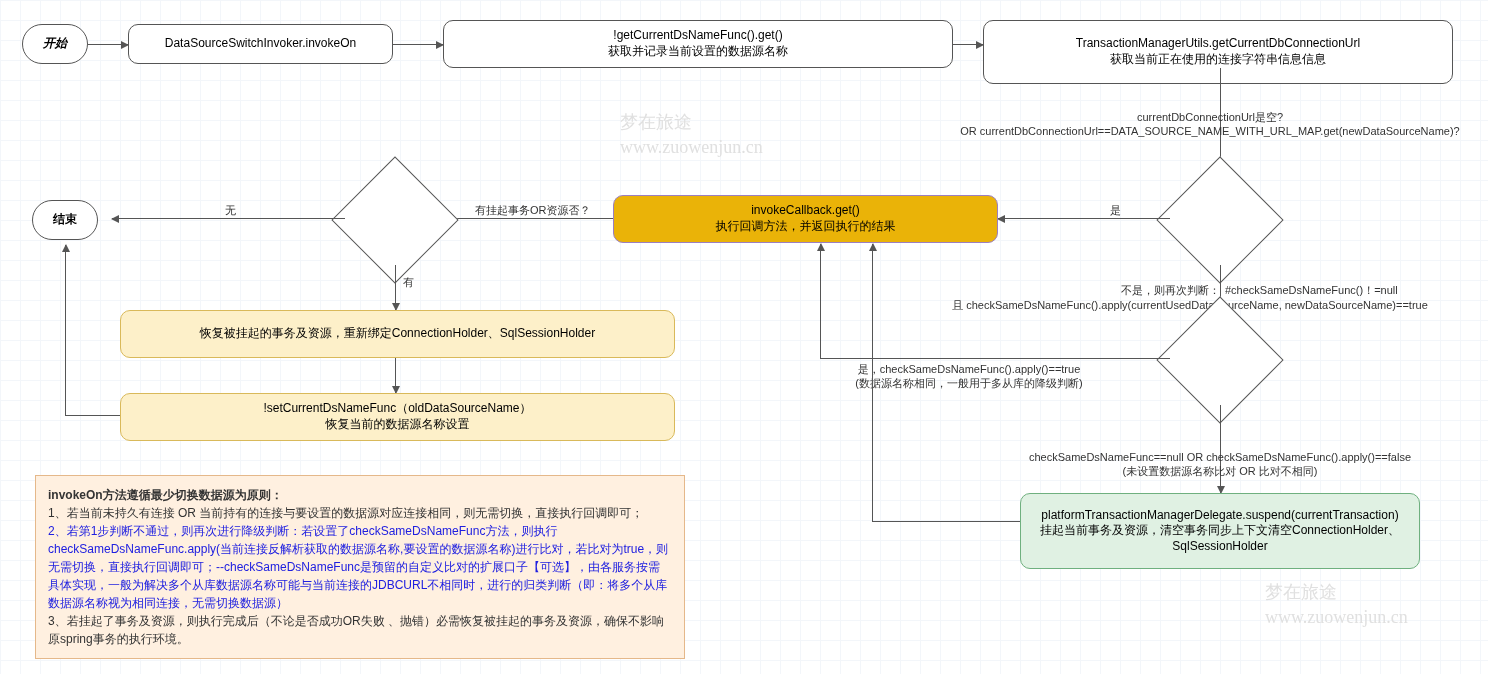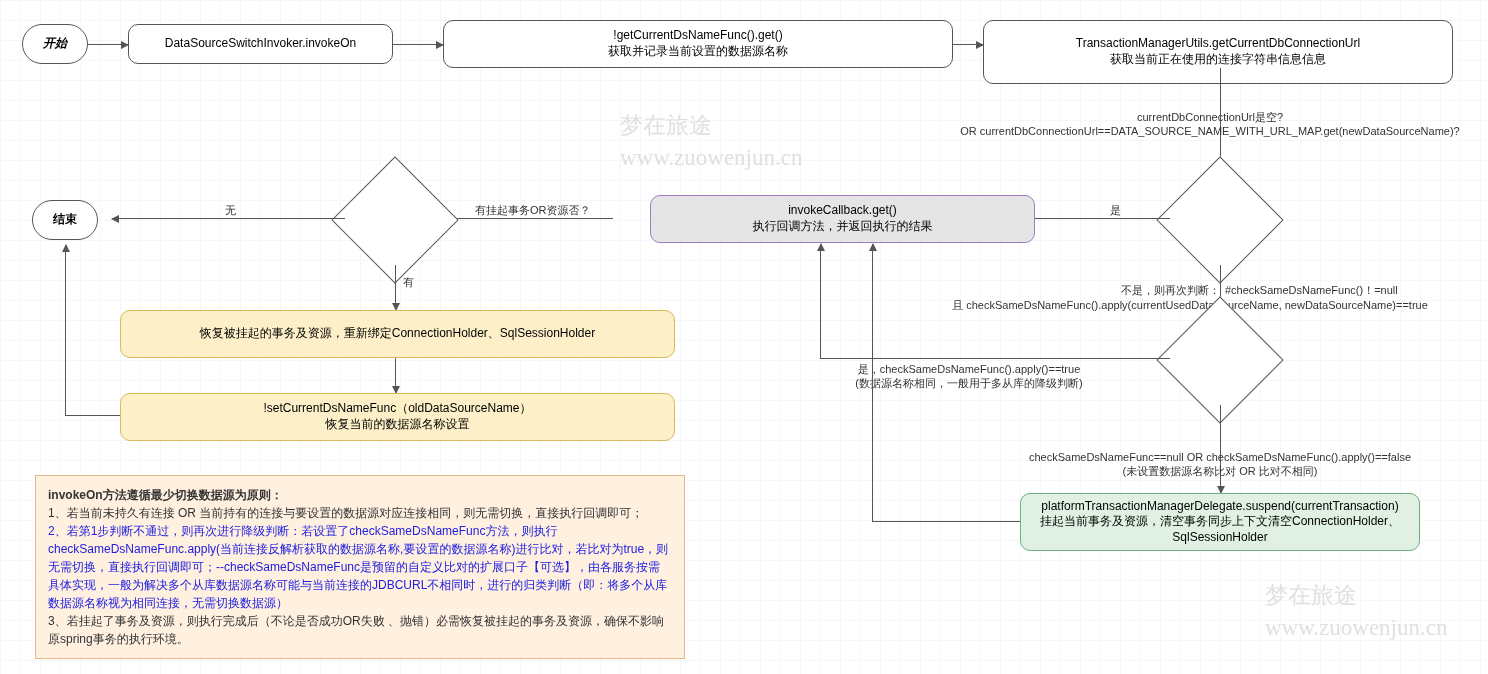--- a/index.html
+++ b/index.html
@@ -53,38 +53,38 @@
   .ah-left::after { left: -1px; top: -4px; border-right: 8px solid #555; border-top: 4px solid transparent; border-bottom: 4px solid transparent; }
   .av-down::after { bottom: -1px; left: -4px; border-top: 8px solid #555; border-left: 4px solid transparent; border-right: 4px solid transparent; }
   .av-up::after { top: -1px; left: -4px; border-bottom: 8px solid #555; border-left: 4px solid transparent; border-right: 4px solid transparent; }
   .label {
     position: absolute;
     font-size: 11px;
     color: #333;
     text-align: center;
     line-height: 1.3;
   }
-  .purple { background: #e5e5e5; border-color: #9b7fc1; margin-left: 37px; }
+  .purple { background: #eab308; border-color: #9b7fc1; }
   .yellow { background: #fdf0c9; border-color: #d9b95a; }
   .green  { background: #e0f1e3; border-color: #6fb07f; }
   .notebox {
     position: absolute;
     background: #fff0e0;
     border: 1px solid #e5b88a;
     padding: 10px 12px;
     font-size: 12px;
     line-height: 1.5;
     color: #333;
   }
   .notebox b { font-weight: bold; }
   .blue-text { color: #2020e0; }
   .watermark {
     position: absolute;
     color: #e0e0e0;
-    font-size: 23px;
+    font-size: 18px;
     font-family: "SimSun", serif;
     text-align: left;
     line-height: 1.4;
     pointer-events: none;
   }
 </style>
 </head>
 <body>
 
 <div class="watermark" style="left:620px; top:110px;">
@@ -150,21 +150,21 @@
   <div>是，checkSameDsNameFunc().apply()==true</div>
   <div>(数据源名称相同，一般用于多从库的降级判断)</div>
 </div>
 
 <div class="arrow-v av-down" style="left:1220px; top:405px; height:88px;"></div>
 <div class="label" style="left:1000px; top:450px; width:440px;">
   <div>checkSameDsNameFunc==null  OR  checkSameDsNameFunc().apply()==false</div>
   <div>(未设置数据源名称比对 OR 比对不相同)</div>
 </div>
 
-<div class="node green" style="left:1020px; top:493px; width:400px; height:58px;">
+<div class="node green" style="left:1020px; top:493px; width:400px; height:76px;">
   <span>platformTransactionManagerDelegate.suspend(currentTransaction)</span>
   <span>挂起当前事务及资源，清空事务同步上下文清空ConnectionHolder、SqlSessionHolder</span>
 </div>
 
 <div class="arrow-h" style="left:872px; top:521px; width:148px;"></div>
 <div class="arrow-v av-up" style="left:872px; top:244px; height:278px;"></div>
 
 <div class="node purple" style="left:613px; top:195px; width:385px; height:48px;">
   <span>invokeCallback.get()</span>
   <span>执行回调方法，并返回执行的结果</span>

